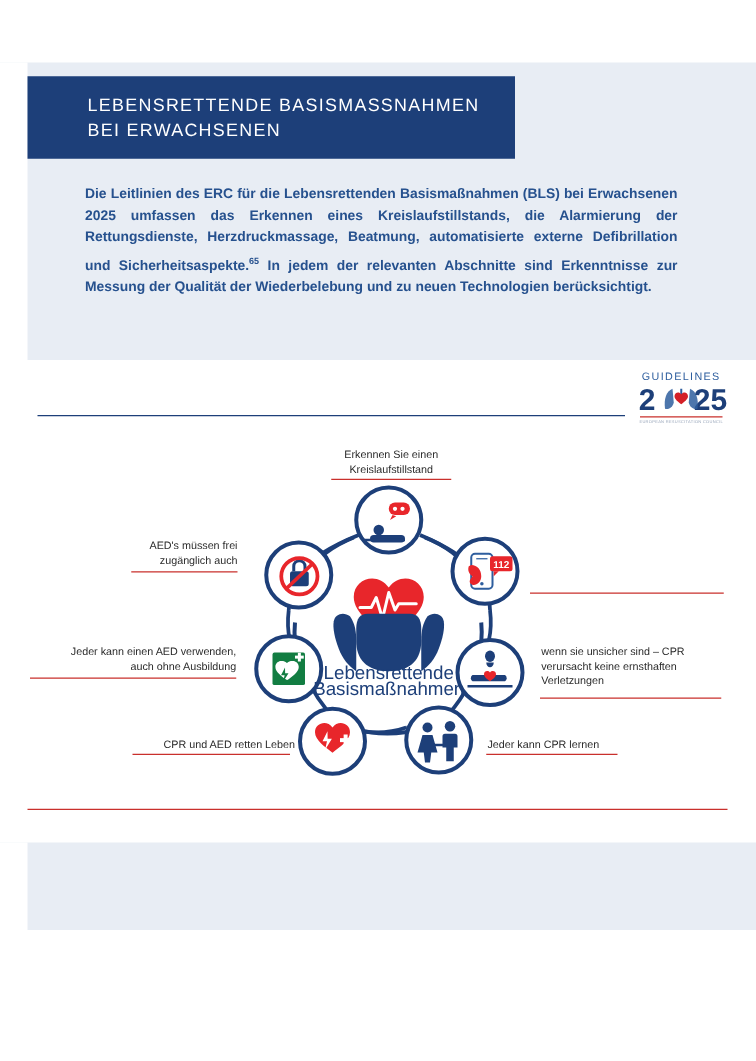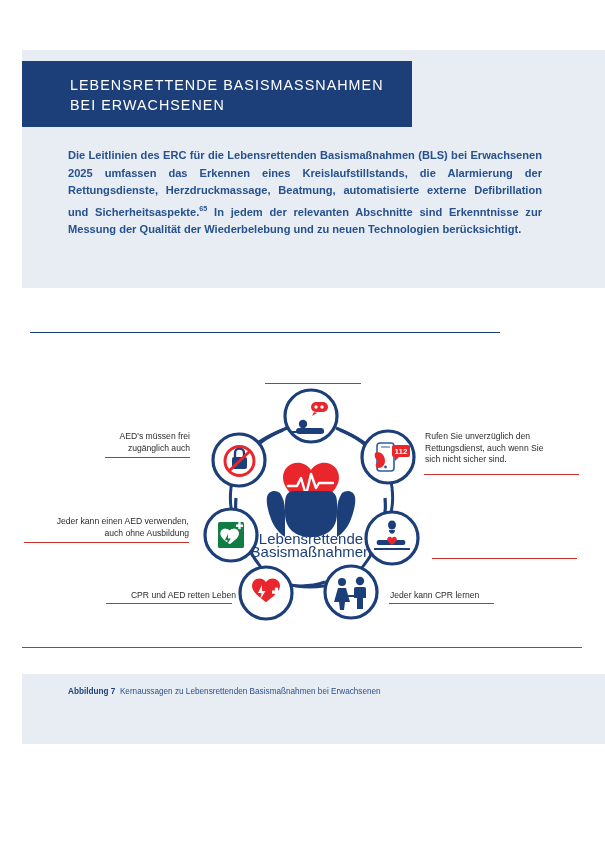--- a/index.html
+++ b/index.html
@@ -128,20 +128,38 @@
     <div class="ttl">LEBENSRETTENDE BASISMASSNAHMEN
 BEI ERWACHSENEN</div>
   </div>
 
   <div class="intro-text"><span>Die Leitlinien des ERC für die Lebensrettenden Basismaßnahmen (BLS) bei Erwachsenen 2025 umfassen das Erkennen eines Kreislaufstillstands, die Alarmierung der Rettungsdienste, Herzdruckmassage, Beatmung, automatisierte externe Defibrillation und Sicherheitsaspekte.</span><sup>65</sup><span> In jedem der relevanten Abschnitte sind Erkenntnisse zur Messung der Qualität der Wiederbelebung und zu neuen Technologien berücksichtigt.</span></div>
 
   <div class="figure-area"></div>
   <div class="fig-rule-top"></div>
   <div class="fig-rule-bottom"></div>
 
+  <div class="logo">
+    <div class="g-word">GUIDELINES</div>
+    <div class="g-year">
+      <svg width="76" height="26" viewBox="0 0 76 26">
+        <text x="4" y="22" font-family="Liberation Sans, sans-serif" font-size="24" font-weight="bold" fill="#1d3f79">2</text>
+        <text x="48" y="22" font-family="Liberation Sans, sans-serif" font-size="24" font-weight="bold" fill="#1d3f79">25</text>
+
+        <g>
+          <path d="M31 5 C26 7 24 13 25 21 C28 22 31 20 32 16 Z" fill="#2e5e9e" opacity="0.85"></path>
+          <path d="M45 5 C50 7 52 13 51 21 C48 22 45 20 44 16 Z" fill="#2e5e9e" opacity="0.85"></path>
+          <path d="M38 5 L38 12" stroke="#2e5e9e" stroke-width="1.6"></path>
+          <path d="M38 9.5 c-1.8-2.6-5.4-1.4-5.4 1.5 c0 2.6 3.2 4.6 5.4 6.4 c2.2-1.8 5.4-3.8 5.4-6.4 c0-2.9-3.6-4.1-5.4-1.5z" fill="#d42027"></path>
+        </g>
+      </svg>
+    </div>
+    <div class="g-redline"></div>
+    <div class="g-sub">EUROPEAN RESUSCITATION COUNCIL</div>
+  </div>
 
   <div class="info">
 
     <svg width="605" height="386" viewBox="0 0 605 386">
       <defs>
         <style>
           .ring{fill:#ffffff;stroke:#1d3f79;stroke-width:3.2;}
           .petal{fill:none;stroke:#1d3f79;stroke-width:3.2;}
           .dkb{fill:#1d3f79;}
         </style>
@@ -297,29 +315,33 @@
         <path d="M285 215 c0 -8 3 -12 9 -12 h34 c6 0 9 4 9 12 v10 c0 14 -8 24 -26 24 c-18 0 -26 -10 -26 -24z" fill="#1d3f79"></path>
       </g>
 
     </svg>
 
     <div class="center-cap" style="left:236px;top:244px;">
       <span>Lebensrettende</span><br>
       <span>Basismaßnahmen</span>
     </div>
 
+    <div class="lbl" style="left:249px;top:70px;width:128px;text-align:center;">
+      <span class="ul">Erkennen Sie einen</span>
+      <span class="ul">Kreislaufstillstand</span>
+    </div>
     <div class="redline" style="left:265px;top:95px;width:96px;"></div>
 
-    <div class="lbl" style="left:425px;top:143px;width:160px;text-align:left;">
-      <span class="ul">Rufen Sie unverzüglich den</span>
-      <span class="ul">Rettungsdienst, auch wenn Sie</span>
-      <span class="ul">sich nicht sicher sind.</span>
-    </div>
     <div class="redline" style="left:424px;top:186px;width:155px;"></div>
 
+    <div class="lbl" style="left:433px;top:228px;width:162px;text-align:left;">
+      <span class="ul">wenn sie unsicher sind – CPR</span>
+      <span class="ul">verursacht keine ernsthaften</span>
+      <span class="ul">Verletzungen</span>
+    </div>
     <div class="redline" style="left:432px;top:270px;width:145px;"></div>
 
     <div class="lbl" style="left:390px;top:302px;width:140px;text-align:left;">
       <span class="ul">Jeder kann CPR lernen</span>
     </div>
     <div class="redline" style="left:389px;top:315px;width:105px;"></div>
 
     <div class="lbl" style="left:96px;top:302px;width:140px;text-align:right;">
       <span class="ul">CPR und AED retten Leben</span>
     </div>
@@ -334,23 +356,20 @@
     <div class="lbl" style="left:95px;top:143px;width:95px;text-align:right;">
       <span class="ul">AED's  müssen frei</span>
       <span class="ul">zugänglich auch</span>
     </div>
     <div class="redline" style="left:105px;top:169px;width:85px;"></div>
 
   </div>
 
   <div class="caption-band"></div>
   <div class="caption-band-white"></div>
-  <div class="caption">
-    <b>Abbildung 7</b>&nbsp;&nbsp;<span>Kernaussagen zu Lebensrettenden Basismaßnahmen bei Erwachsenen</span>
-  </div>
 
   <div class="footer">
     
     
     
   </div>
 
 </div>
 
 </body></html>

